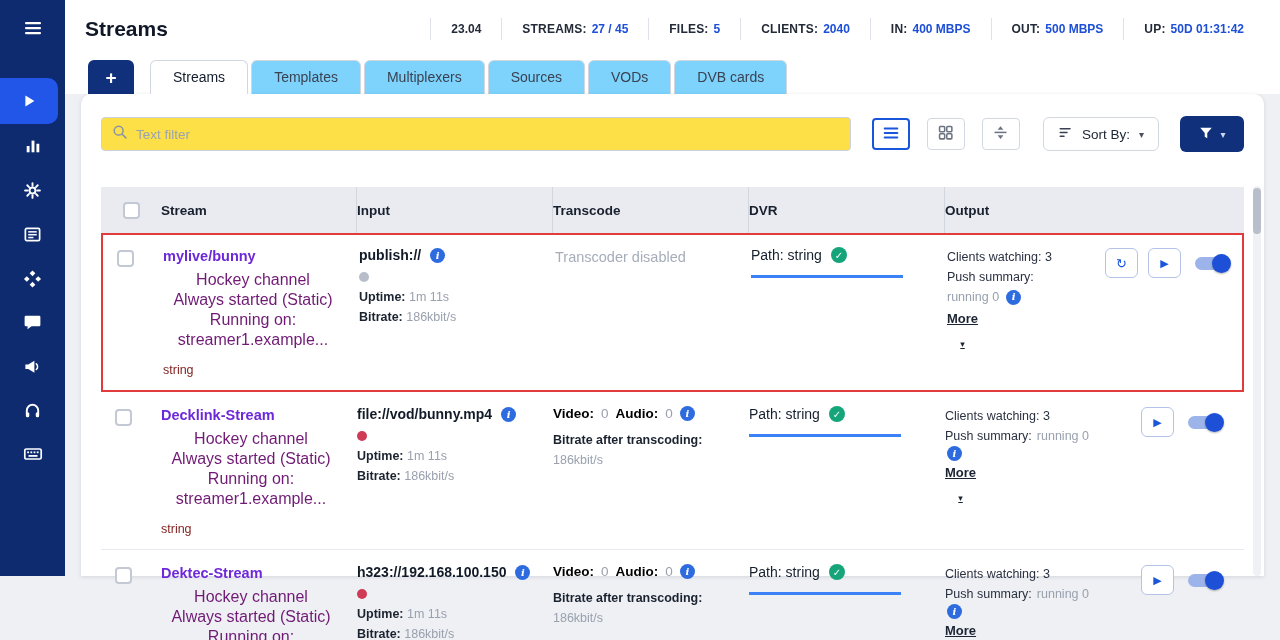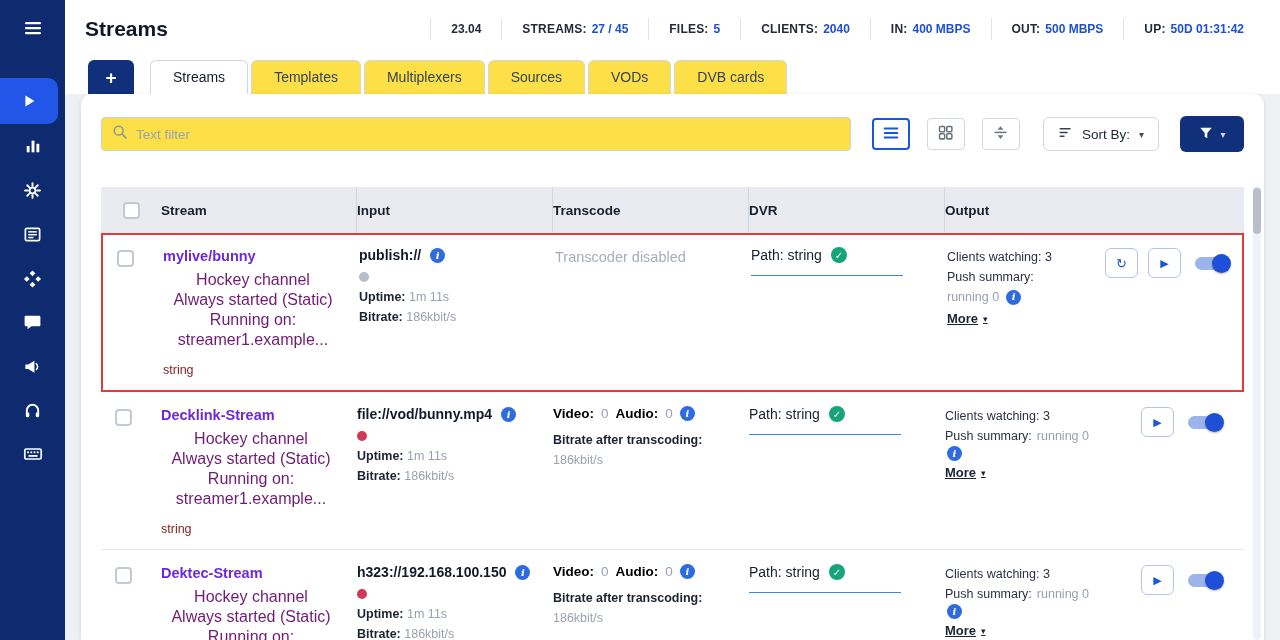--- a/index.html
+++ b/index.html
@@ -1,18 +1,18 @@
 <!DOCTYPE html>
 <html><head>
 <meta charset="utf-8">
 <style>
   * { margin:0; padding:0; box-sizing:border-box; }
   html,body { width:1280px; height:640px; overflow:hidden; background:#eef0f4;
     font-family:"Liberation Sans","DejaVu Sans",sans-serif; }
-  .app { display:flex; width:1280px; height:640px;border-radius:25px; }
+  .app { display:flex; width:1280px; height:576px;border-radius:25px; }
 
   
   .sidebar { width:65px; background:#0d2b6e; color:#fff; flex:none; display:flex; flex-direction:column; }
   .sb-btn { width:65px; height:44px; display:flex; align-items:center; justify-content:center; cursor:pointer; }
   .sb-menu { height:56px; }
   .sb-btn.active { background:#2156e8; width:58px; height:46px; border-radius:0 10px 10px 0; }
   .sb-btn svg { display:block; }
 
   
   .main { flex:1; display:flex; flex-direction:column; background:#eef0f4; min-width:0; }
@@ -22,21 +22,21 @@
   .stats { margin-left:auto; display:flex; align-items:center; }
   .stat { display:flex; align-items:center; gap:5px; padding:4px 20px; border-left:1px solid #dfe3e9; font-size:12px; }
   .stat-label { font-weight:700; color:#232a38; letter-spacing:.2px; }
   .stat-value { color:#1d4fd7; font-weight:600; }
   .stat-value.plain { color:#232a38; }
 
   
   .tabstrip { background:#fff; height:36px; display:flex; align-items:flex-end; padding-left:23px; }
   .add-tab { width:46px; height:34px; background:#10307c; color:#fff; border:none; font-size:19px; font-weight:700;
     border-radius:6px 6px 0 0; margin-right:16px; cursor:pointer; line-height:1; }
-  .tab { height:34px; line-height:33px; padding:0 22px; background:#fde047; border:1px solid #d2d6de; border-bottom:none;
+  .tab { height:34px; line-height:33px; padding:0 22px; background:#7dd3fc; border:1px solid #d2d6de; border-bottom:none;
     border-radius:6px 6px 0 0; margin-right:3px; font-size:14px; color:#3a4252; cursor:pointer; white-space:nowrap; }
   .tab.active { background:#fff; color:#131c2b; font-weight:500; position:relative; z-index:3; }
 
   
   .panel { flex:1; margin:0 16px; background:#fff; border-radius:10px 10px 0 0;
     box-shadow:0 1px 4px rgba(16,24,40,.12); position:relative; min-height:0; }
 
   .toolbar { display:flex; align-items:center; padding:22px 20px 0 20px; gap:14px; }
   .search-box { width:750px; height:34px; border:1px solid #ccd2db; border-radius:4px; display:flex; align-items:center;
     padding:0 10px; gap:8px; background:#fde047; }
@@ -82,28 +82,28 @@
   .av-line { display:flex; align-items:center; gap:7px; font-size:13.5px; margin-bottom:9px; }
   .av-line b { font-size:13.5px; }
 
   .info-i { width:15px; height:15px; min-width:15px; border-radius:50%; background:#2e6bde; color:#fff; font-size:10px;
     font-weight:700; font-style:italic; display:inline-flex; align-items:center; justify-content:center; cursor:pointer;
     font-family:"DejaVu Serif","Liberation Serif",serif; }
   .check-badge { width:16px; height:16px; min-width:16px; border-radius:50%; background:#16a57a; color:#fff; font-size:10px;
     display:inline-flex; align-items:center; justify-content:center; }
 
   .dvr-path { font-size:14px; font-weight:500; color:#15202e; display:flex; align-items:center; gap:9px;
-    padding-bottom:12px; border-bottom:1px solid #3b82f6; width:152px; }
+    padding-bottom:12px; border-bottom:3px solid #3b82f6; width:152px; }
 
   .output-cell { display:flex; padding-right:22px; }
   .out-text { width:158px; font-size:12.5px; line-height:20px; color:#2a3140; }
   .push-line { display:flex; flex-wrap:wrap; align-items:center; column-gap:5px; }
   .push-line .info-i { margin-left:2px; }
   .more { font-weight:700; font-size:13px; color:#1b2433; text-decoration:underline; display:inline-flex; align-items:center;
-    gap:5px; margin-top:2px; cursor:pointer; }
+    gap:5px; margin-top:2px; cursor:pointer;flex-direction:column; }
   .more .chev { font-size:9px; }
   .out-controls { margin-left:auto; display:flex; gap:10px; align-items:center; height:32px; }
   .ctl-btn { width:33px; height:30px; border:1px solid #b5c3ea; border-radius:6px; background:#fff; color:#1a56db;
     font-size:13px; display:flex; align-items:center; justify-content:center; cursor:pointer; }
   .toggle { width:34px; height:13px; background:#9db4ea; border-radius:7px; position:relative; display:inline-block;
     cursor:pointer; margin-left:4px; }
   .toggle .knob { width:19px; height:19px; background:#1d4fd7; border-radius:50%; position:absolute; right:-2px; top:-3px;
     box-shadow:0 1px 2px rgba(0,0,0,.3); }
 
   .scrollbar { position:absolute; top:92px; bottom:0; right:3px; width:8px; background:#f0f1f4; border-radius:4px; }

